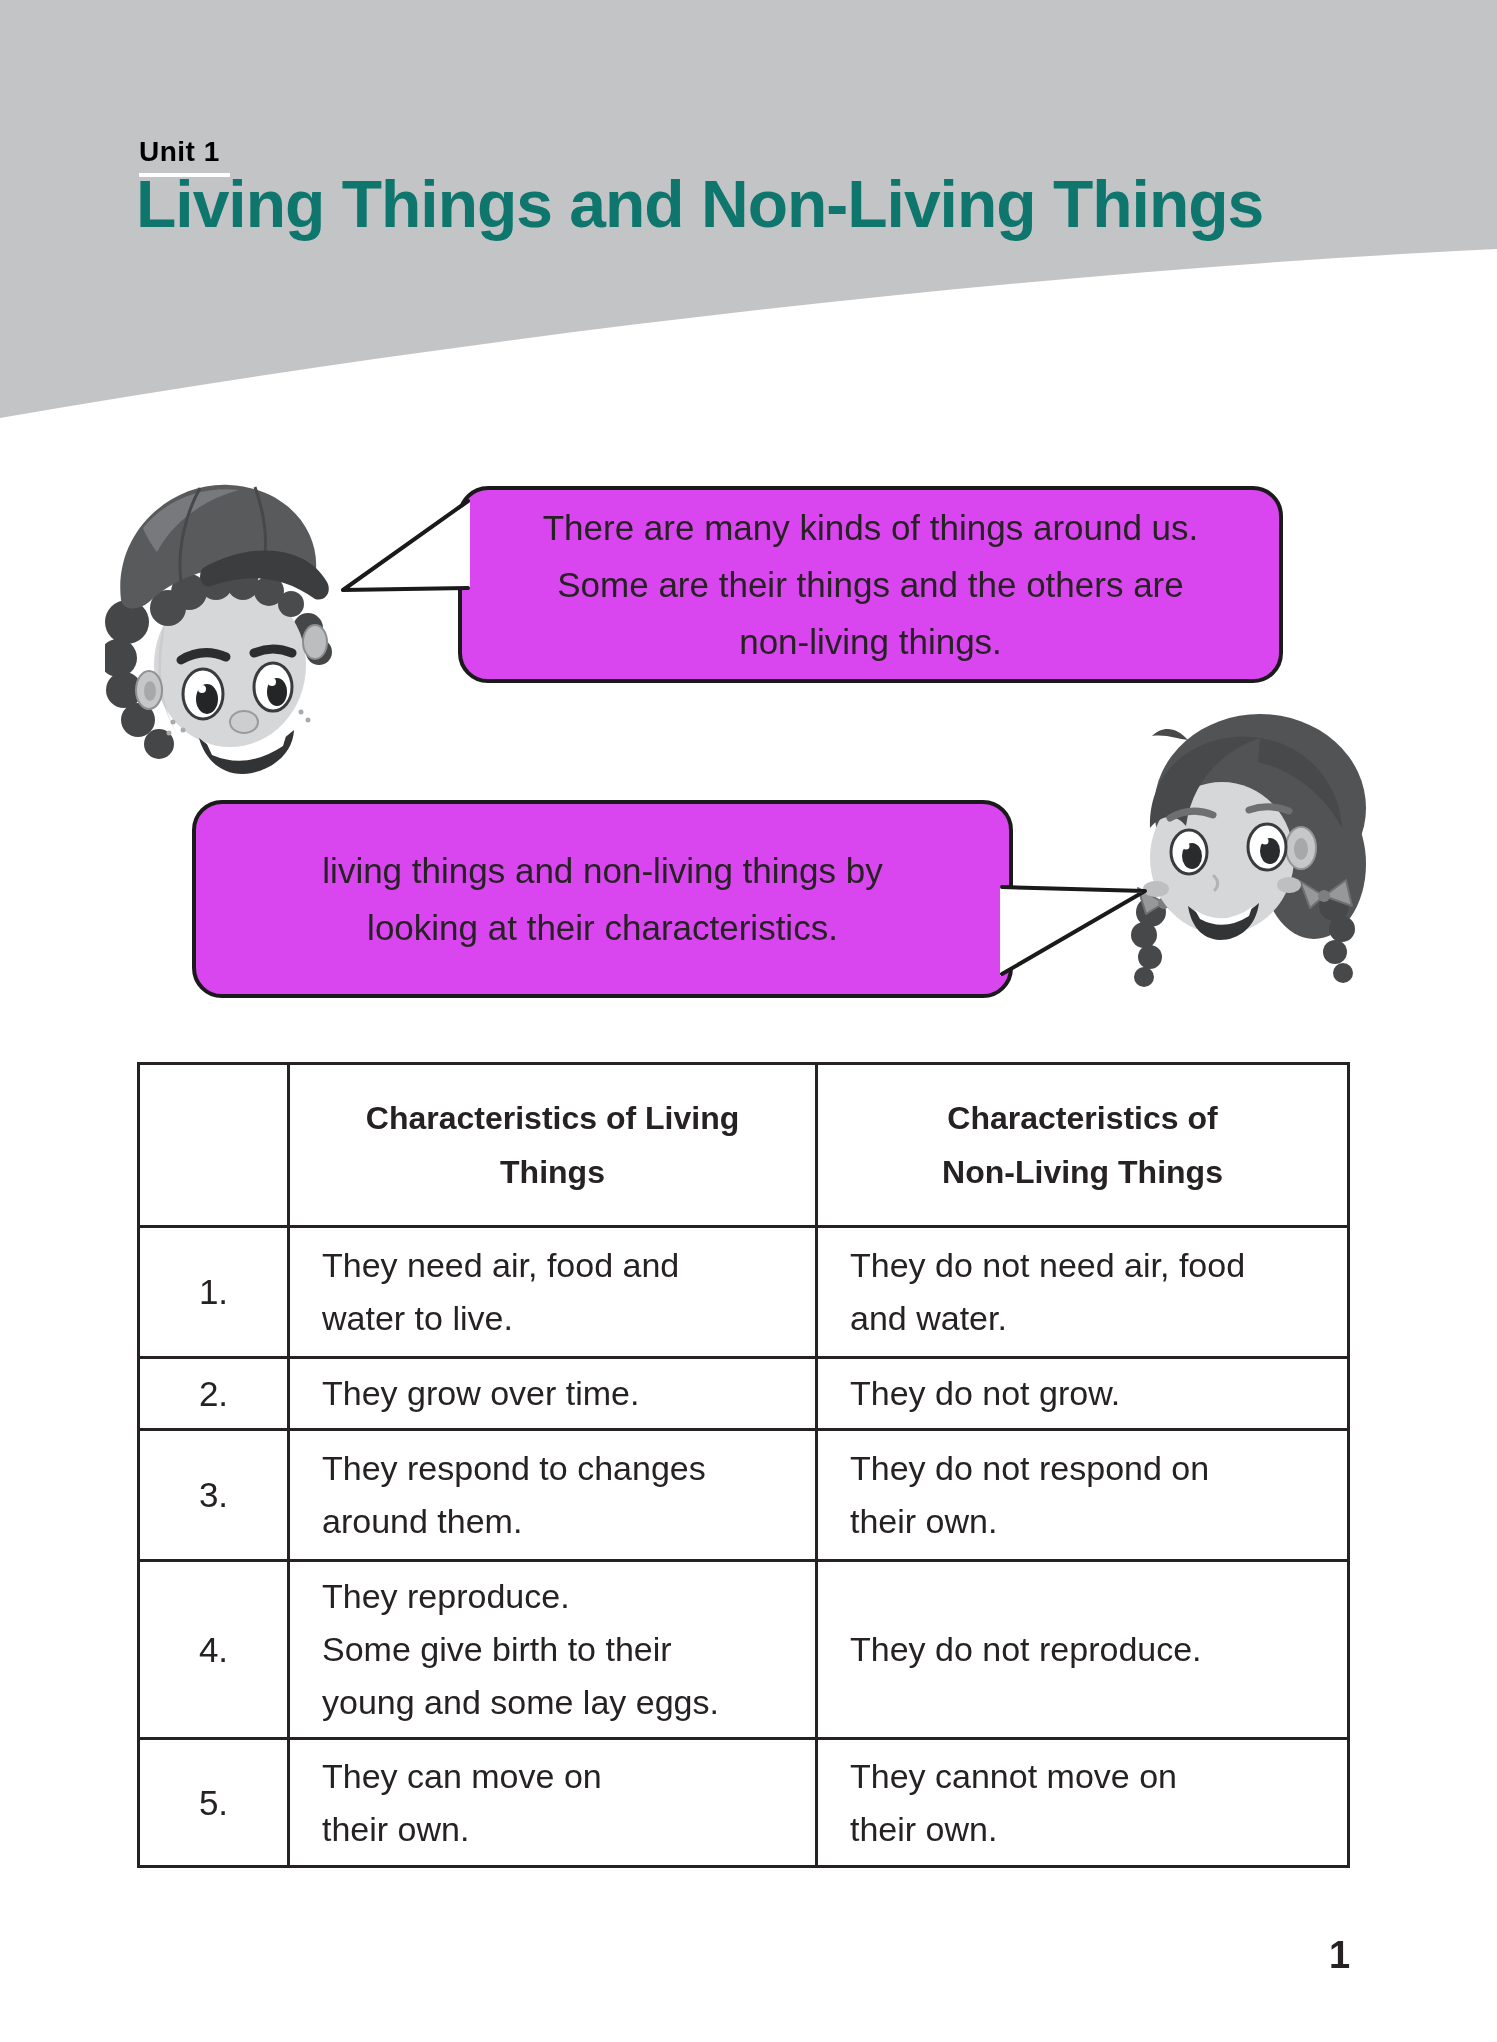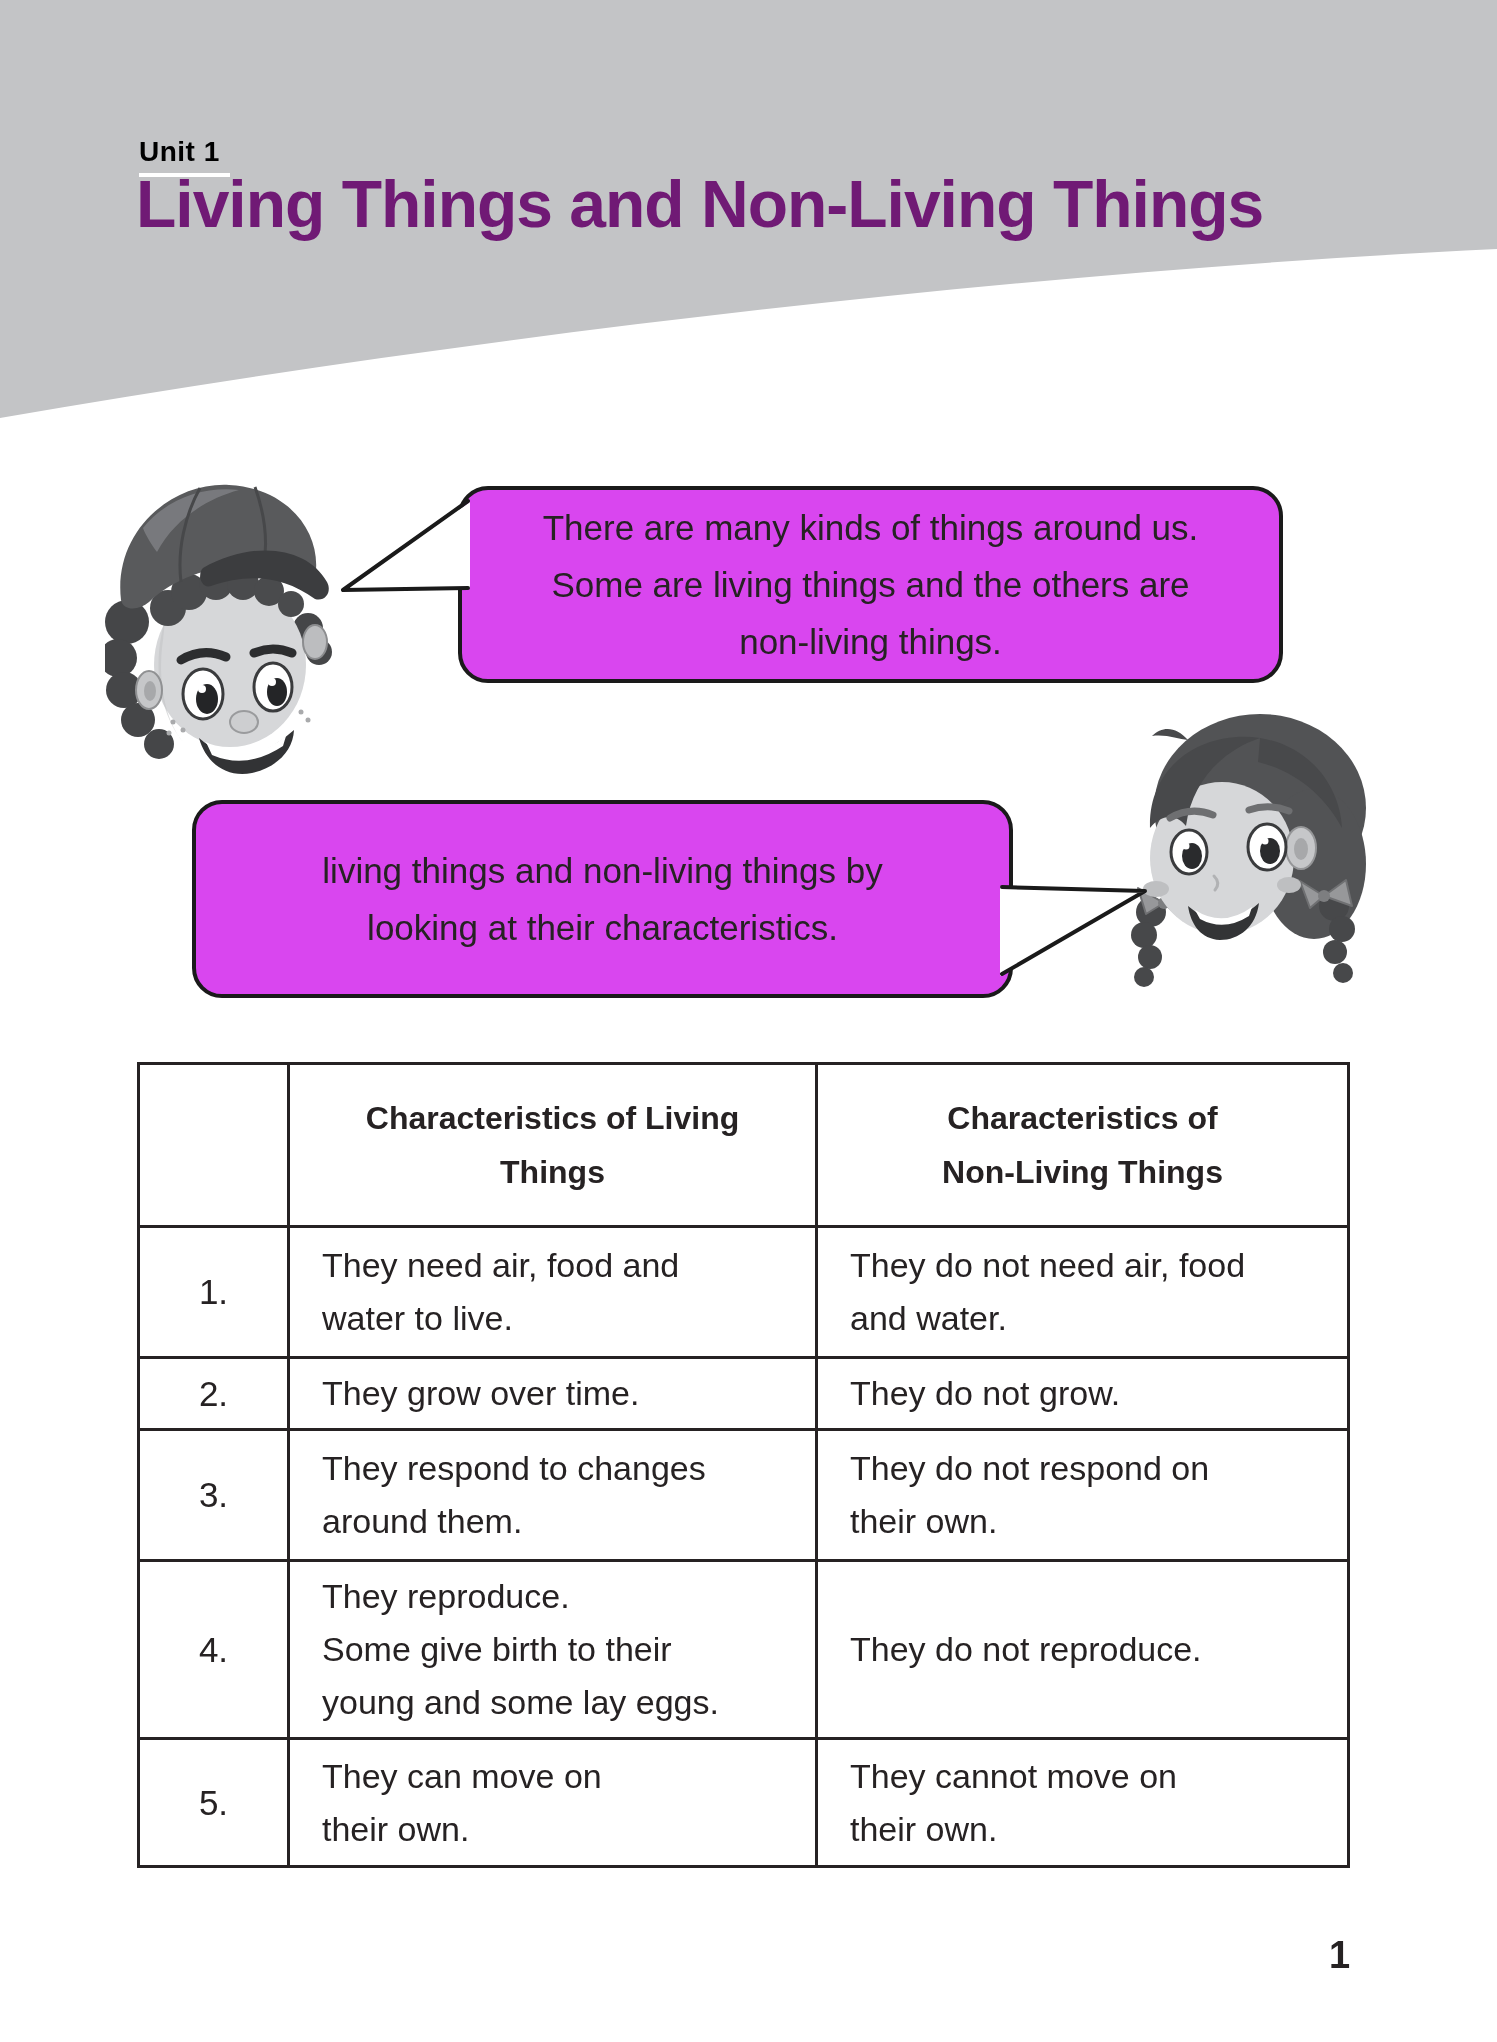--- a/index.html
+++ b/index.html
@@ -8,21 +8,21 @@
     font-family:"Liberation Sans", sans-serif; color:#262223;
   }
   .band{position:absolute;left:0;top:0;z-index:0;}
   .unit{
     position:absolute;left:139px;top:100px;z-index:1;
     font-size:28px;font-weight:bold;color:#000000;
     border-bottom:4px solid #ffffff;padding:0 10px 5px 0;letter-spacing:.5px;margin-top:36px;
   }
   .title{
     position:absolute;left:136px;top:166px;margin:0;z-index:1;
-    font-size:66px;font-weight:bold;letter-spacing:-1px;color:#701a75;white-space:nowrap;
+    font-size:66px;font-weight:bold;letter-spacing:-1px;color:#0f766e;white-space:nowrap;
   }
   .char{position:absolute;z-index:1;}
   .boy{left:105px;top:470px;}
   .girl{left:1118px;top:706px;}
   .bubble{
     position:absolute;z-index:2;background:#d946ef;border:4px solid #1a1a1a;border-radius:30px;
     display:flex;flex-direction:column;justify-content:center;align-items:center;
     text-align:center;font-size:35px;color:#262223;box-sizing:border-box;
   }
   .bubble .line{line-height:57px;}
@@ -97,21 +97,21 @@
         <circle cx="64" cy="263" r="2.5"></circle>
       <circle cx="196" cy="242" r="2.5"></circle>
         <circle cx="203" cy="250" r="2.5"></circle>
     </g>
     <path d="M94,268 Q138,306 189,260 C188,282 170,298 147,303 C121,308 101,293 94,268 Z" fill="#323335"></path>
     <path d="M101,272 Q140,298 181,266 L178,276 Q142,300 107,285 Z" fill="#ffffff"></path>
   </svg>
 
   <div class="bubble bubble1">
     <div class="line">There are many kinds of things around us.</div>
-    <div class="line">Some are living things and the others are</div>
+    <div class="line">Some are their things and the others are</div>
     <div class="line">non-living things.</div>
   </div>
 
   <svg class="char girl" width="252" height="292" viewBox="0 0 252 292">
     <ellipse cx="142" cy="102" rx="106" ry="94" fill="#525355"></ellipse>
     <ellipse cx="196" cy="158" rx="52" ry="75" fill="#525355"></ellipse>
     <g fill="#47484a">
       <circle cx="33" cy="206" r="15"></circle>
         <circle cx="26" cy="229" r="13"></circle>
         <circle cx="32" cy="251" r="12"></circle>

